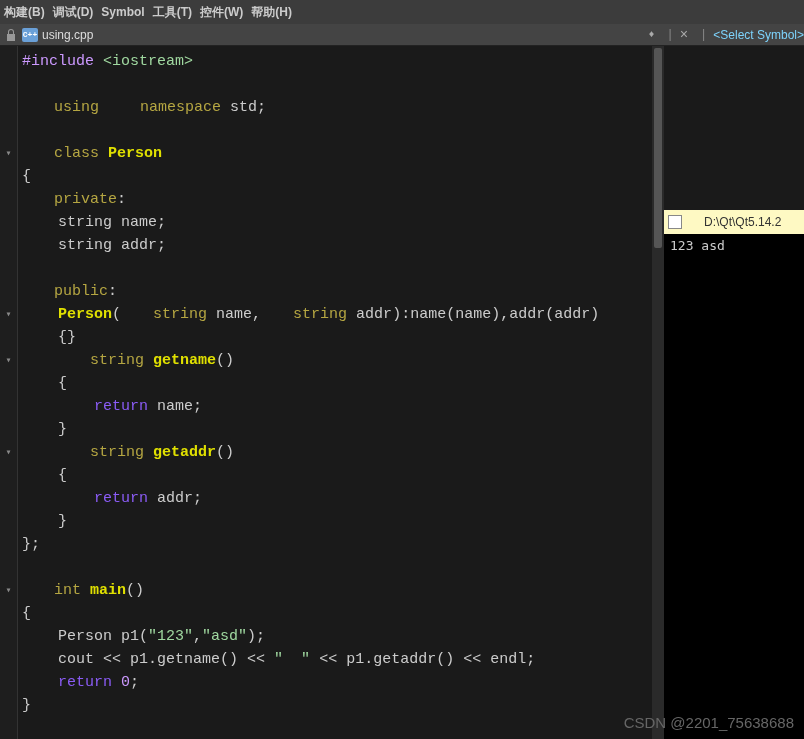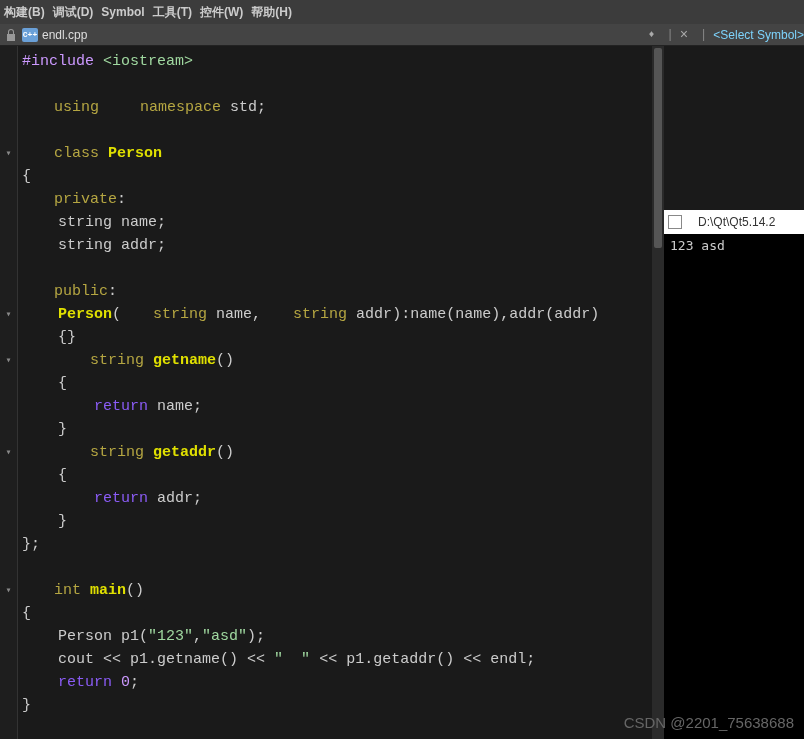--- a/index.html
+++ b/index.html
@@ -91,29 +91,29 @@
     .console-window {
       position: absolute;
       top: 164px;
       right: 0;
       width: 140px;
       background: #000;
       font-size: 13px;
       color: #ccc;
     }
     .console-title {
-      background: #ffffff;
+      background: #fef9c3;
       color: #333;
       font-family: sans-serif;
       font-size: 12px;
       height: 24px;
       display: flex;
       align-items: center;
       padding: 0 4px;
-      gap: 16px;
+      gap: 22px;
     }
     .console-title-icon {
       width: 14px; height: 14px;
       border: 1px solid #888;
       background: #fff;
     }
     .console-body {
       padding: 4px 6px;
       min-height: 540px;
       font-family: "Consolas", monospace;
@@ -155,21 +155,21 @@
   <span>帮助(H)</span>
 </div>
 
 <div class="tabbar">
   <span class="lock-icon">
     <svg width="10" height="12" viewBox="0 0 10 12">
         <path fill="#999" d="M2 5V3a3 3 0 016 0v2h1v7H1V5h1zm1 0h4V3a2 2 0 00-4 0v2z"></path>
       </svg>
   </span>
   <span class="file-icon">C++</span>
-  <span class="tab-name">endl.cpp</span>
+  <span class="tab-name">using.cpp</span>
   <span class="tab-dropdown">♦</span>
   <span class="tab-sep">|</span>
   <span class="tab-close">×</span>
   <span class="tab-sep">|</span>
   <span class="symbol-select">&lt;Select Symbol&gt;</span>
 </div>
 
 <div class="editor-area">
   <div class="gutter" id="gutter">
       <div class="fold-marker"></div>

